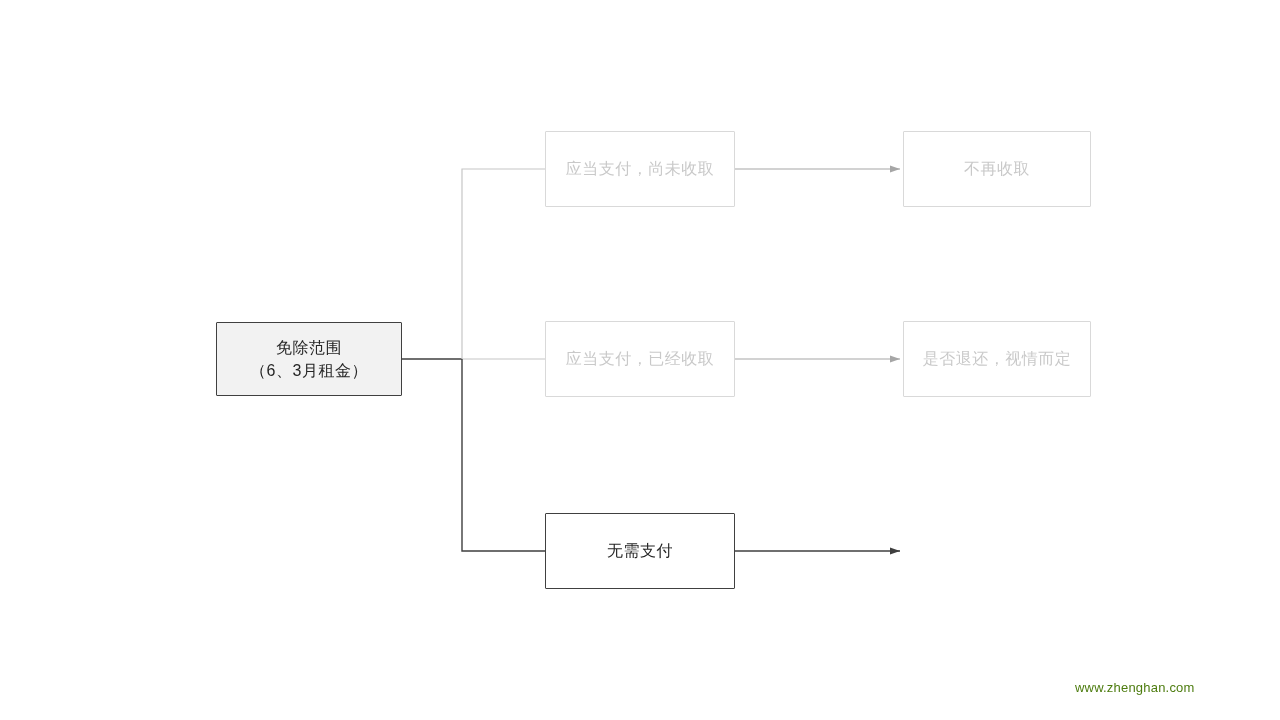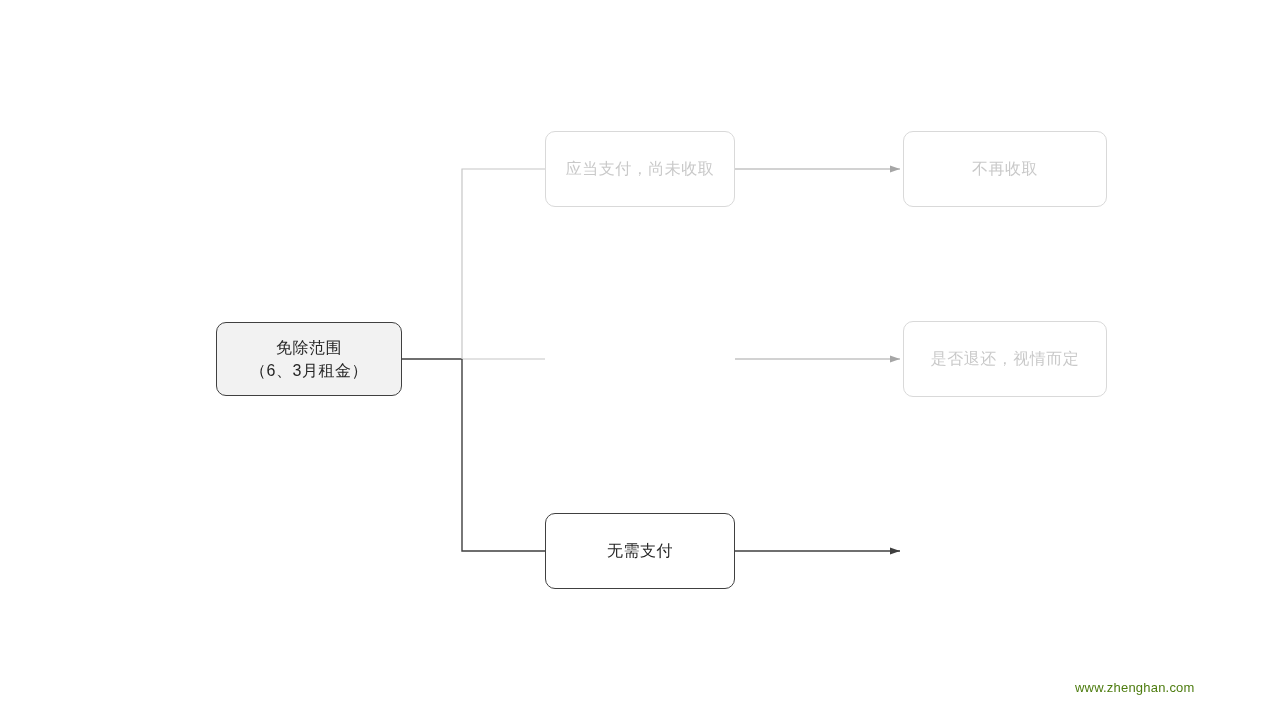--- a/index.html
+++ b/index.html
@@ -23,21 +23,21 @@
     height: 720px;
     pointer-events: none;
   }
   .node {
     position: absolute;
     box-sizing: border-box;
     display: flex;
     flex-direction: column;
     align-items: center;
     justify-content: center;
-    border-radius: 10px;
+    border-radius: 1px;
     background: #ffffff;
     font-size: 16px;
     line-height: 1.45;
     text-align: center;
     letter-spacing: 0.5px;
   }
   .node.root {
     left: 196px;
     top: 322px;
     width: 186px;
@@ -53,21 +53,21 @@
   }
   .node.active {
     border: 1.5px solid #404040;
     color: #262626;
   }
   .node.highlight {
     border: 1.5px solid #c00000;
     color: #c00000;
   }
   .node.mid   { left: 545px; width: 190px; height: 76px; }
-  .node.out   { left: 903px; width: 204px; height: 76px; }
+  .node.out   { left: 903px; width: 188px; height: 76px; }
   .row1 { top: 131px; }
   .row2 { top: 321px; }
   .row3 { top: 513px; }
   .watermark {
     position: absolute;
     left: 1075px;
     top: 680px;
     font-size: 13px;
     color: #4d7c0f;
     letter-spacing: 0.2px;
@@ -106,20 +106,23 @@
     <div>（6、3月租金）</div>
   </div>
 
   <div class="node mid row1 inactive">
     <div>应当支付，尚未收取</div>
   </div>
   <div class="node out row1 inactive">
     <div>不再收取</div>
   </div>
 
+  <div class="node mid row2 inactive">
+    <div>应当支付，已经收取</div>
+  </div>
   <div class="node mid row3 active">
     <div>无需支付</div>
   </div>
 
   <div class="node out row2 inactive">
     <div>是否退还，视情而定</div>
   </div>
 
   <div class="watermark">www.zhenghan.com</div>
 

